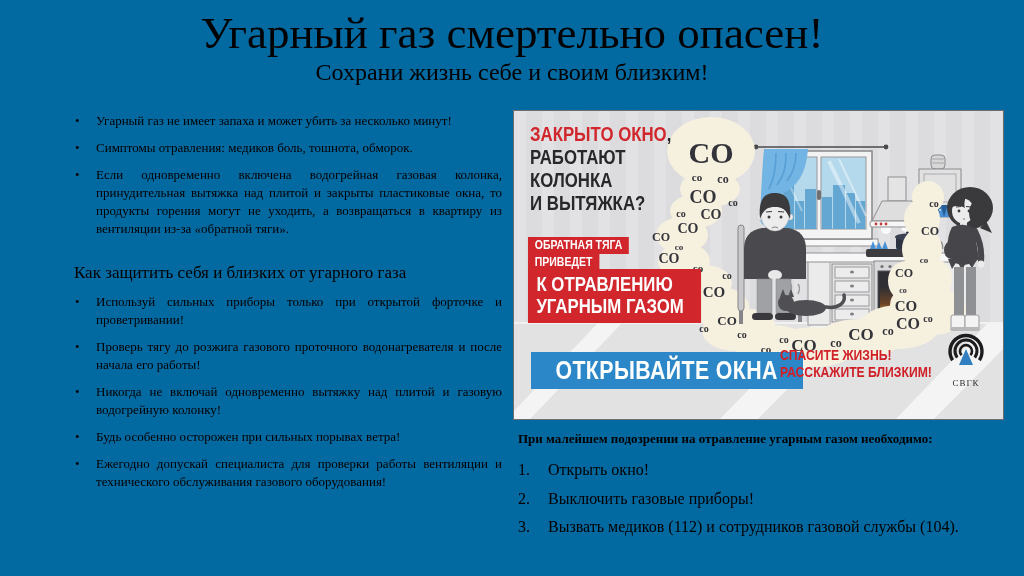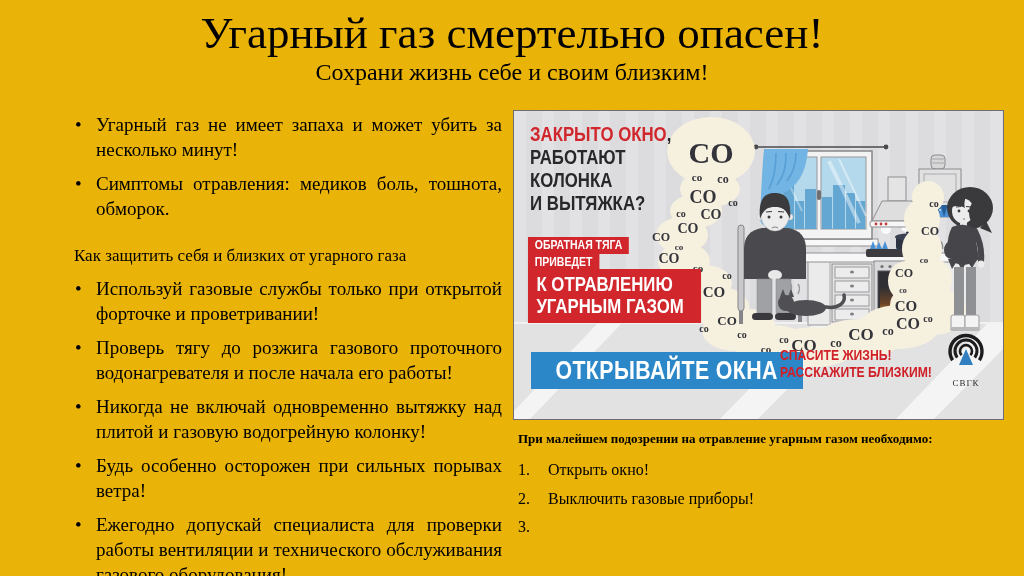--- a/index.html
+++ b/index.html
@@ -1,26 +1,26 @@
 <!DOCTYPE html>
 <html style="--c-red: #d0262c; --c-blue: #2b87c8; --c-smoke: #f6f0df; --c-text_red: #d01f26;"><head>
 <meta charset="utf-8">
 <style>
   html,body{margin:0;padding:0;background:#888;}
-  .slide{position:relative;width:1024px;height:576px;background:#eab308;overflow:hidden;
+  .slide{position:relative;width:1024px;height:576px;background:#0369a1;overflow:hidden;
          font-family:"Liberation Serif", serif;color:#000;}
   
   .title{position:absolute;top:8px;left:0;width:100%;text-align:center;
          font-size:45px;line-height:50px;font-weight:400;}
   .subtitle{position:absolute;top:58px;left:0;width:100%;text-align:center;
          font-size:24px;line-height:28px;font-weight:400;}
   
   .left-col{position:absolute;left:72px;top:112px;width:430px;}
   .bullet{position:relative;padding-left:24px;text-align:justify;
-          font-size:19px;line-height:25px;margin-bottom:9px;}
+          font-size:13px;line-height:18px;margin-bottom:9px;}
   .bullet::before{content:"\2022";position:absolute;left:3px;top:0;}
   .sec-head{margin:25px 0 11px 2px;font-size:17px;line-height:19px;font-weight:normal;}
   
   .emergency{position:absolute;left:518px;top:428px;width:474px;}
   .em-head{font-size:13px;line-height:21px;font-weight:bold;margin-bottom:12px;}
   .num-item{position:relative;padding-left:30px;font-size:16px;line-height:18px;margin-bottom:10.5px;}
   .num-item .num{position:absolute;left:0;top:0;}
   
   .poster{position:absolute;left:513px;top:110px;width:489px;height:308px;
           background:#dcdcdd;border:1px solid #6e6e71;box-sizing:content-box;overflow:hidden;
@@ -57,24 +57,25 @@
 
 <div class="slide">
 
   <div class="title">Угарный газ смертельно опасен!</div>
   <div class="subtitle">Сохрани жизнь себе и своим близким!</div>
 
   <div class="left-col">
     <div>
         <div class="bullet">Угарный газ не имеет запаха и может убить за несколько минут!</div>
         <div class="bullet">Симптомы отравления: медиков боль, тошнота, обморок.</div>
+        <div class="bullet">Если одновременно включена водогрейная газовая колонка, принудительная вытяжка над плитой и закрыты пластиковые окна, то продукты горения могут не уходить, а возвращаться в квартиру из вентиляции из-за «обратной тяги».</div>
       </div>
     <div class="sec-head">Как защитить себя и близких от угарного газа</div>
     <div>
-        <div class="bullet">Используй газовые службы только при открытой форточке и проветривании!</div>
+        <div class="bullet">Используй сильных приборы только при открытой форточке и проветривании!</div>
         <div class="bullet">Проверь тягу до розжига газового проточного водонагревателя и после начала его работы!</div>
         <div class="bullet">Никогда не включай одновременно вытяжку над плитой и газовую водогрейную колонку!</div>
         <div class="bullet">Будь особенно осторожен при сильных порывах ветра!</div>
         <div class="bullet">Ежегодно допускай специалиста для проверки работы вентиляции и технического обслуживания газового оборудования!</div>
       </div>
   </div>
 
   <div class="poster">
 
     <svg class="scene" width="489" height="308" viewBox="0 0 489 308">
@@ -342,17 +343,17 @@
       </svg>
       <div class="logo-label">СВГК</div>
     </div>
   </div>
 
   <div class="emergency">
     <div class="em-head">При малейшем подозрении на отравление угарным газом необходимо:</div>
     <div>
         <div class="num-item"><span class="num">1.</span><span>Открыть окно!</span></div>
         <div class="num-item"><span class="num">2.</span><span>Выключить газовые приборы!</span></div>
-        <div class="num-item"><span class="num">3.</span></div>
+        <div class="num-item"><span class="num">3.</span><span>Вызвать медиков (112) и сотрудников газовой службы (104).</span></div>
       </div>
   </div>
 
 </div>
 
 </body></html>

